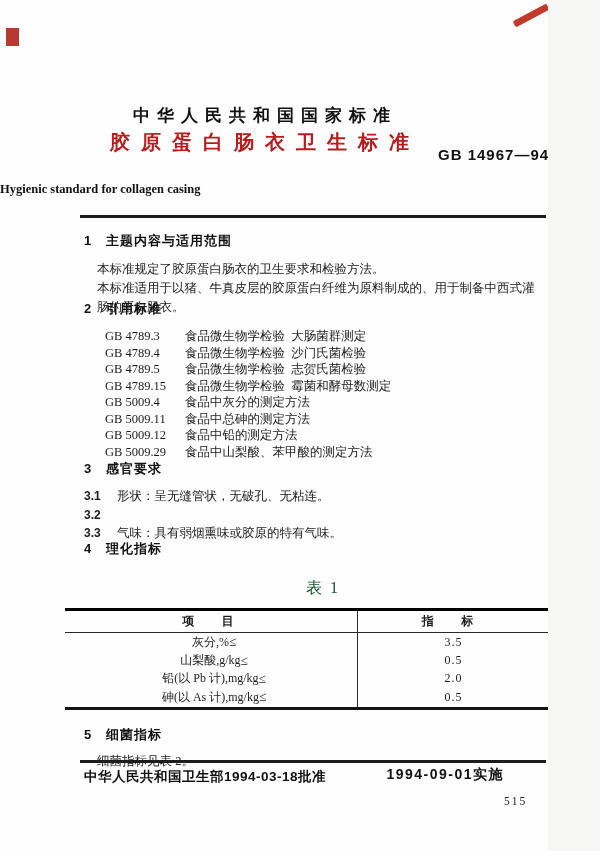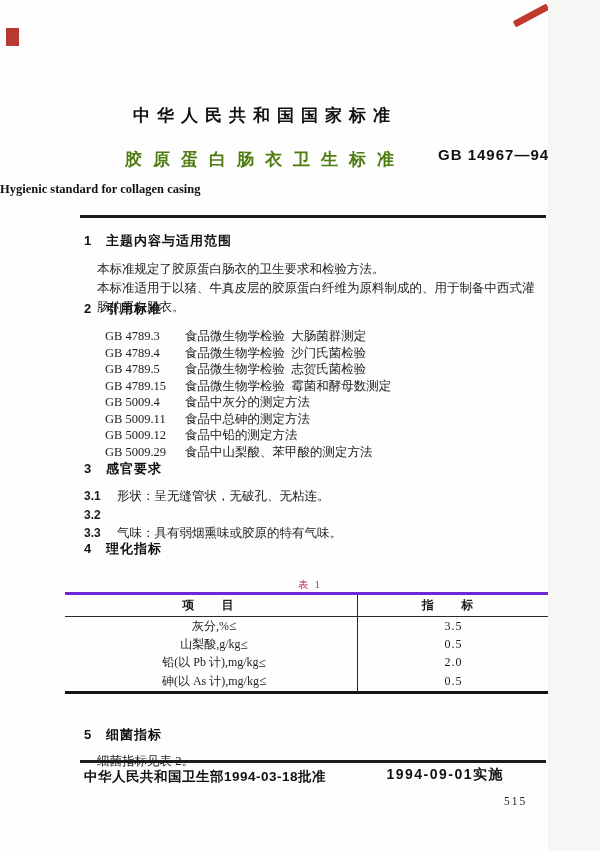--- a/index.html
+++ b/index.html
@@ -29,25 +29,25 @@
   }
   
   .std-label{
     position:absolute;left:0;top:104px;width:530px;
     text-align:center;
     font-family:"Liberation Sans", sans-serif;
     font-weight:bold;font-size:17px;letter-spacing:7px;
     color:#111;
   }
   .title-cn{
-    position:absolute;left:0;top:148px;width:530px;
+    position:absolute;left:0;top:129px;width:530px;
     text-align:center;
     font-family:"Liberation Sans", sans-serif;
-    font-weight:bold;font-size:17px;letter-spacing:11px;
-    color:#4d7c0f;
+    font-weight:bold;font-size:20px;letter-spacing:11px;
+    color:#b91c1c;
   }
   .std-no{
     position:absolute;left:438px;top:146px;
     font-family:"Liberation Sans", sans-serif;
     font-weight:bold;font-size:15px;letter-spacing:1px;
     color:#111;white-space:nowrap;
   }
   .title-en{
     position:absolute;left:0;top:182px;width:530px;
     text-align:left;
@@ -80,26 +80,26 @@
   .refs .rtitle{margin-left:6px;}
   .subitems{margin-top:9px;}
   .subitems .si{display:flex;line-height:18.5px;font-size:12.5px;}
   .subitems .si .num{
     display:inline-block;min-width:24px;margin-right:9px;
     font-family:"Liberation Sans", sans-serif;font-weight:bold;font-size:12px;
   }
   .one-para{margin-top:10px;padding-left:13px;font-size:12.5px;line-height:18px;}
   
   .t-caption{
-    position:absolute;left:68px;top:578px;width:484px;
-    text-align:center;font-size:10px;color:#be185d;letter-spacing:2px;
+    position:absolute;left:81px;top:578px;width:484px;
+    text-align:center;font-size:16px;color:#14532d;letter-spacing:2px;
   }
   .table1{
-    position:absolute;left:65px;top:592px;width:484px;
-    border-top:3px solid #6d28d9;
+    position:absolute;left:65px;top:608px;width:484px;
+    border-top:3px solid #000000;
     border-bottom:3px solid #141414;
     border-right:1px solid #8a8a8a;
     font-size:12px;color:#1d1d1d;
   }
   .t-row{display:flex;align-items:center;}
   .t-row.head{height:21px;border-bottom:1.5px solid #2a2a2a;}
   .t-row.data{height:18.4px;}
   .t-cell{box-sizing:border-box;}
   .t-left{
     width:293px;border-right:1.5px solid #2a2a2a;

